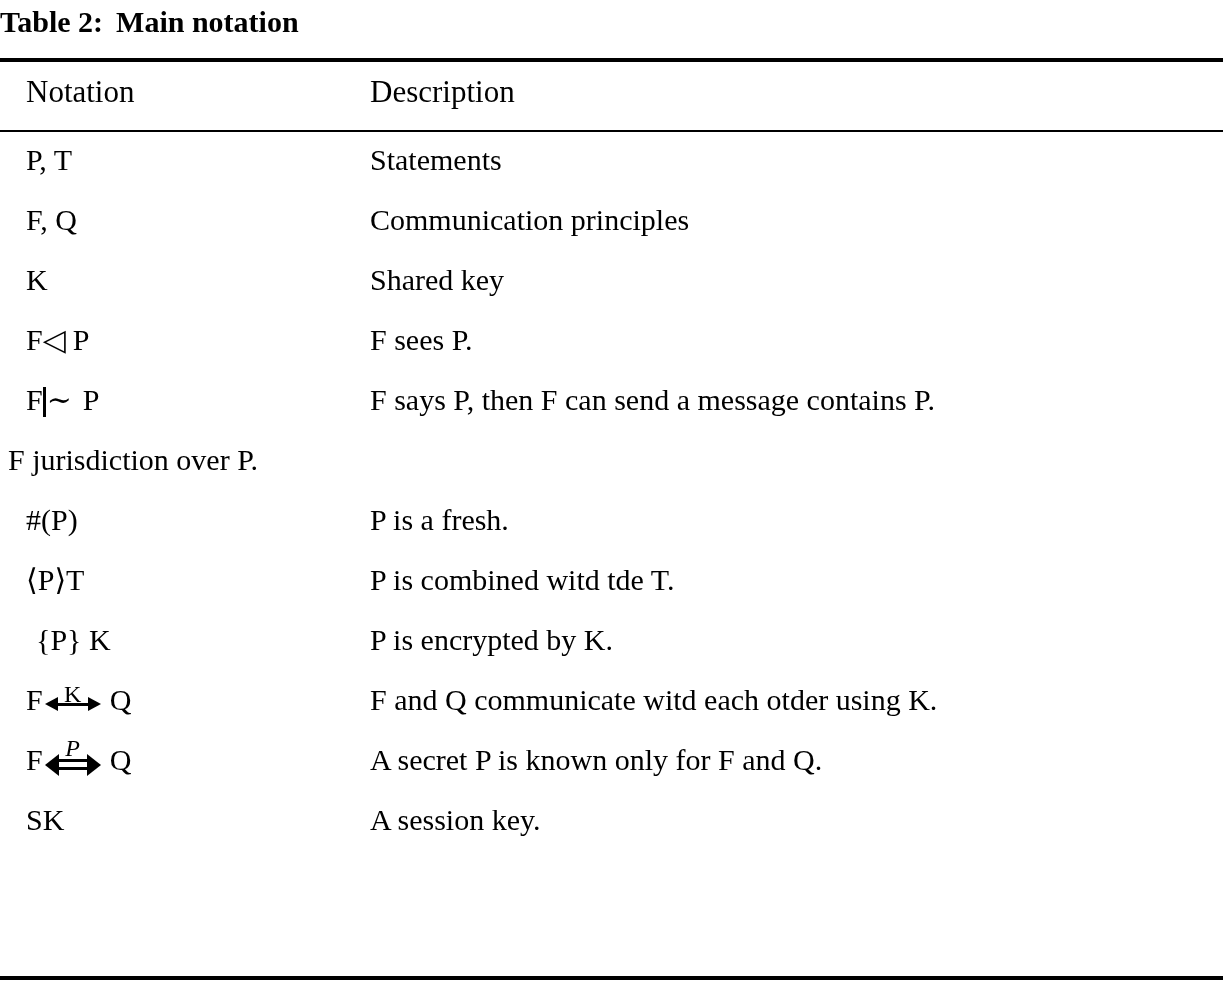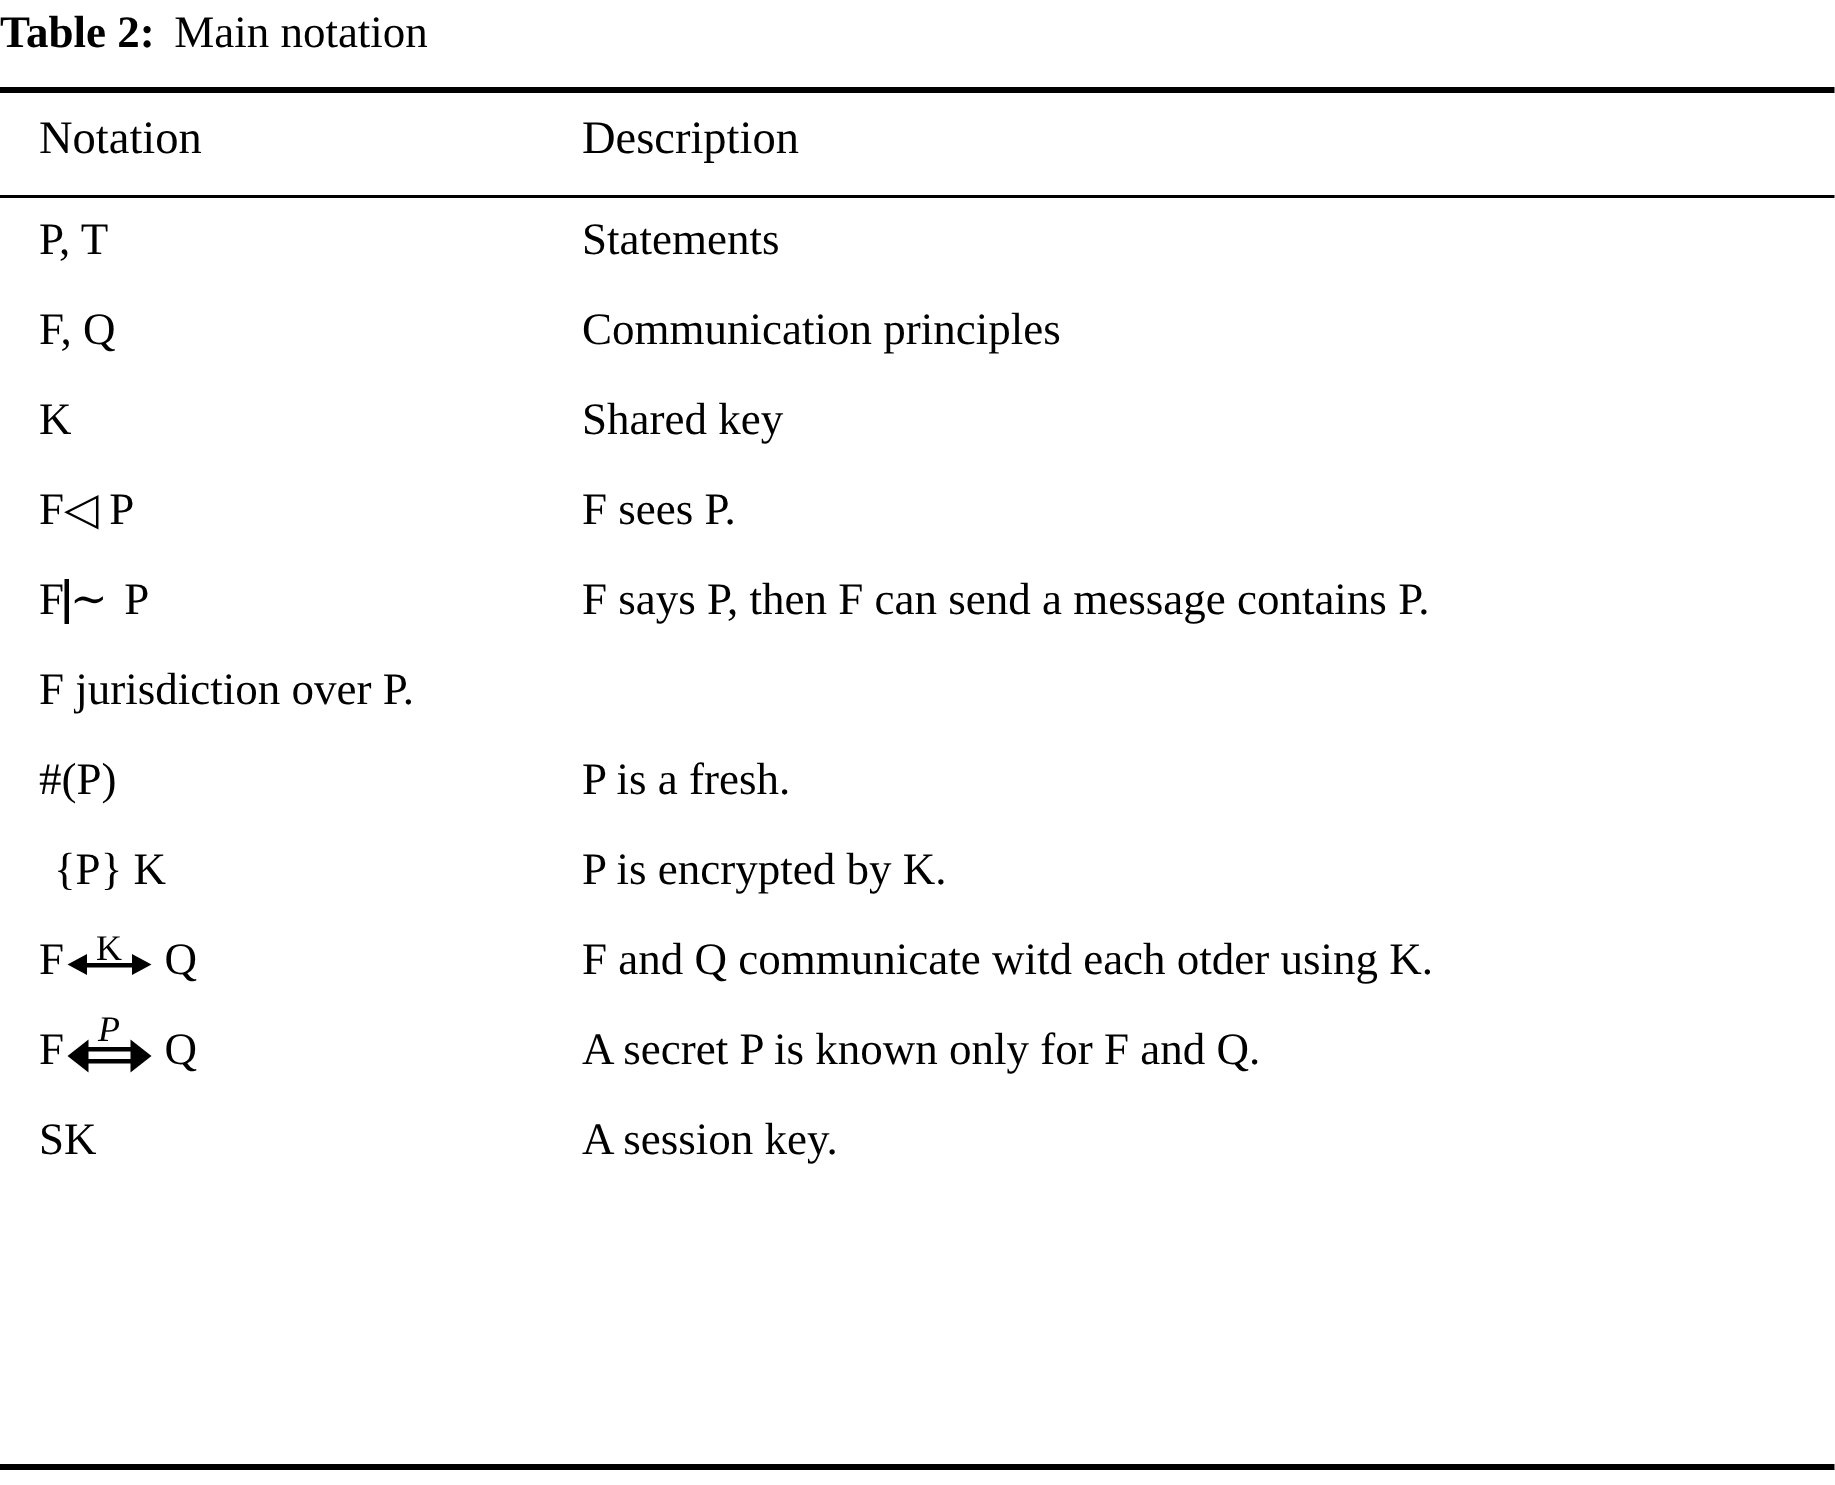--- a/index.html
+++ b/index.html
@@ -34,21 +34,21 @@
     align-items: center;
     justify-content: flex-start;
     font-size: 30px;
     line-height: 1;
     white-space: pre;
   }
   .caption-label {
     font-weight: bold;
   }
   .caption-gap { width: 13px; display: inline-block; }
-  .caption-title { font-weight: normal; }
+  .caption-title { font-weight: bold; }
 
   
   .rule {
     position: absolute;
     left: 0;
     width: 1223px;
     background: #000000;
   }
   .rule-top    { top: 58px;  height: 4px; }
   .rule-header { top: 130px; height: 2px; }
@@ -76,21 +76,20 @@
     box-sizing: border-box;
     font-size: 30px;
     white-space: nowrap;
   }
   .col-description {
     flex: 1;
     padding-left: 8px;
     box-sizing: border-box;
     font-size: 30px;
     white-space: nowrap;
-    margin-left: 18px;
   }
   .header-row .col-notation,
   .header-row .col-description {
     font-size: 31px;
   }
 
   
   .row .cell-inner {
     display: block;
     line-height: 60px;
@@ -289,20 +288,28 @@
     <div class="row">
       <div class="col-notation">
         <span class="cell-inner nt">#(P)</span>
       </div>
       <div class="col-description">
         <span class="cell-inner">P is a fresh.</span>
       </div>
     </div>
 
 
+    <div class="row">
+      <div class="col-notation">
+        <span class="cell-inner nt">⟨P⟩T</span>
+      </div>
+      <div class="col-description">
+        <span class="cell-inner">P is combined witd tde T.</span>
+      </div>
+    </div>
 
     <div class="row">
       <div class="col-notation" style="padding-left:36px;">
         <span class="cell-inner nt">{P} K</span>
       </div>
       <div class="col-description">
         <span class="cell-inner">P is encrypted by K.</span>
       </div>
     </div>
 

